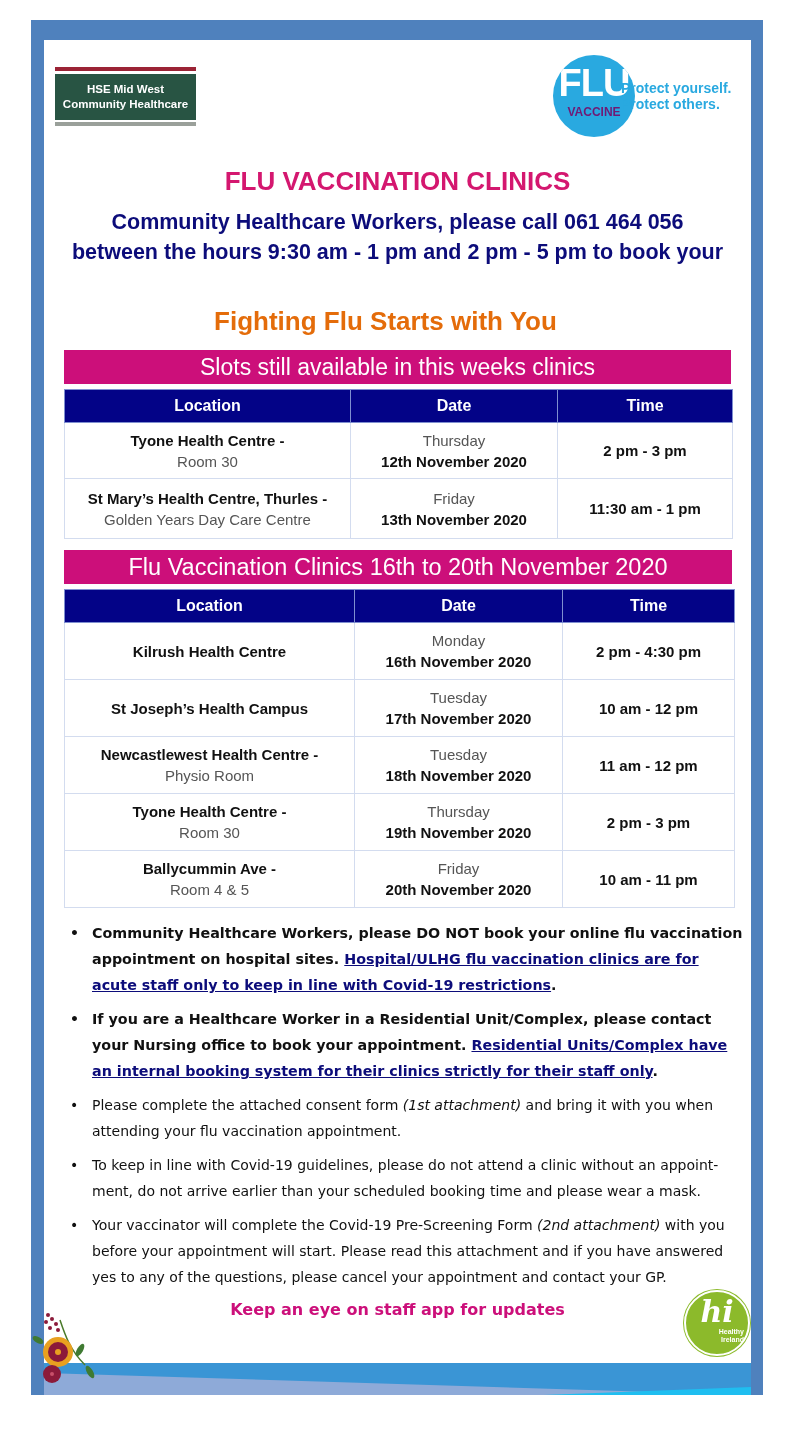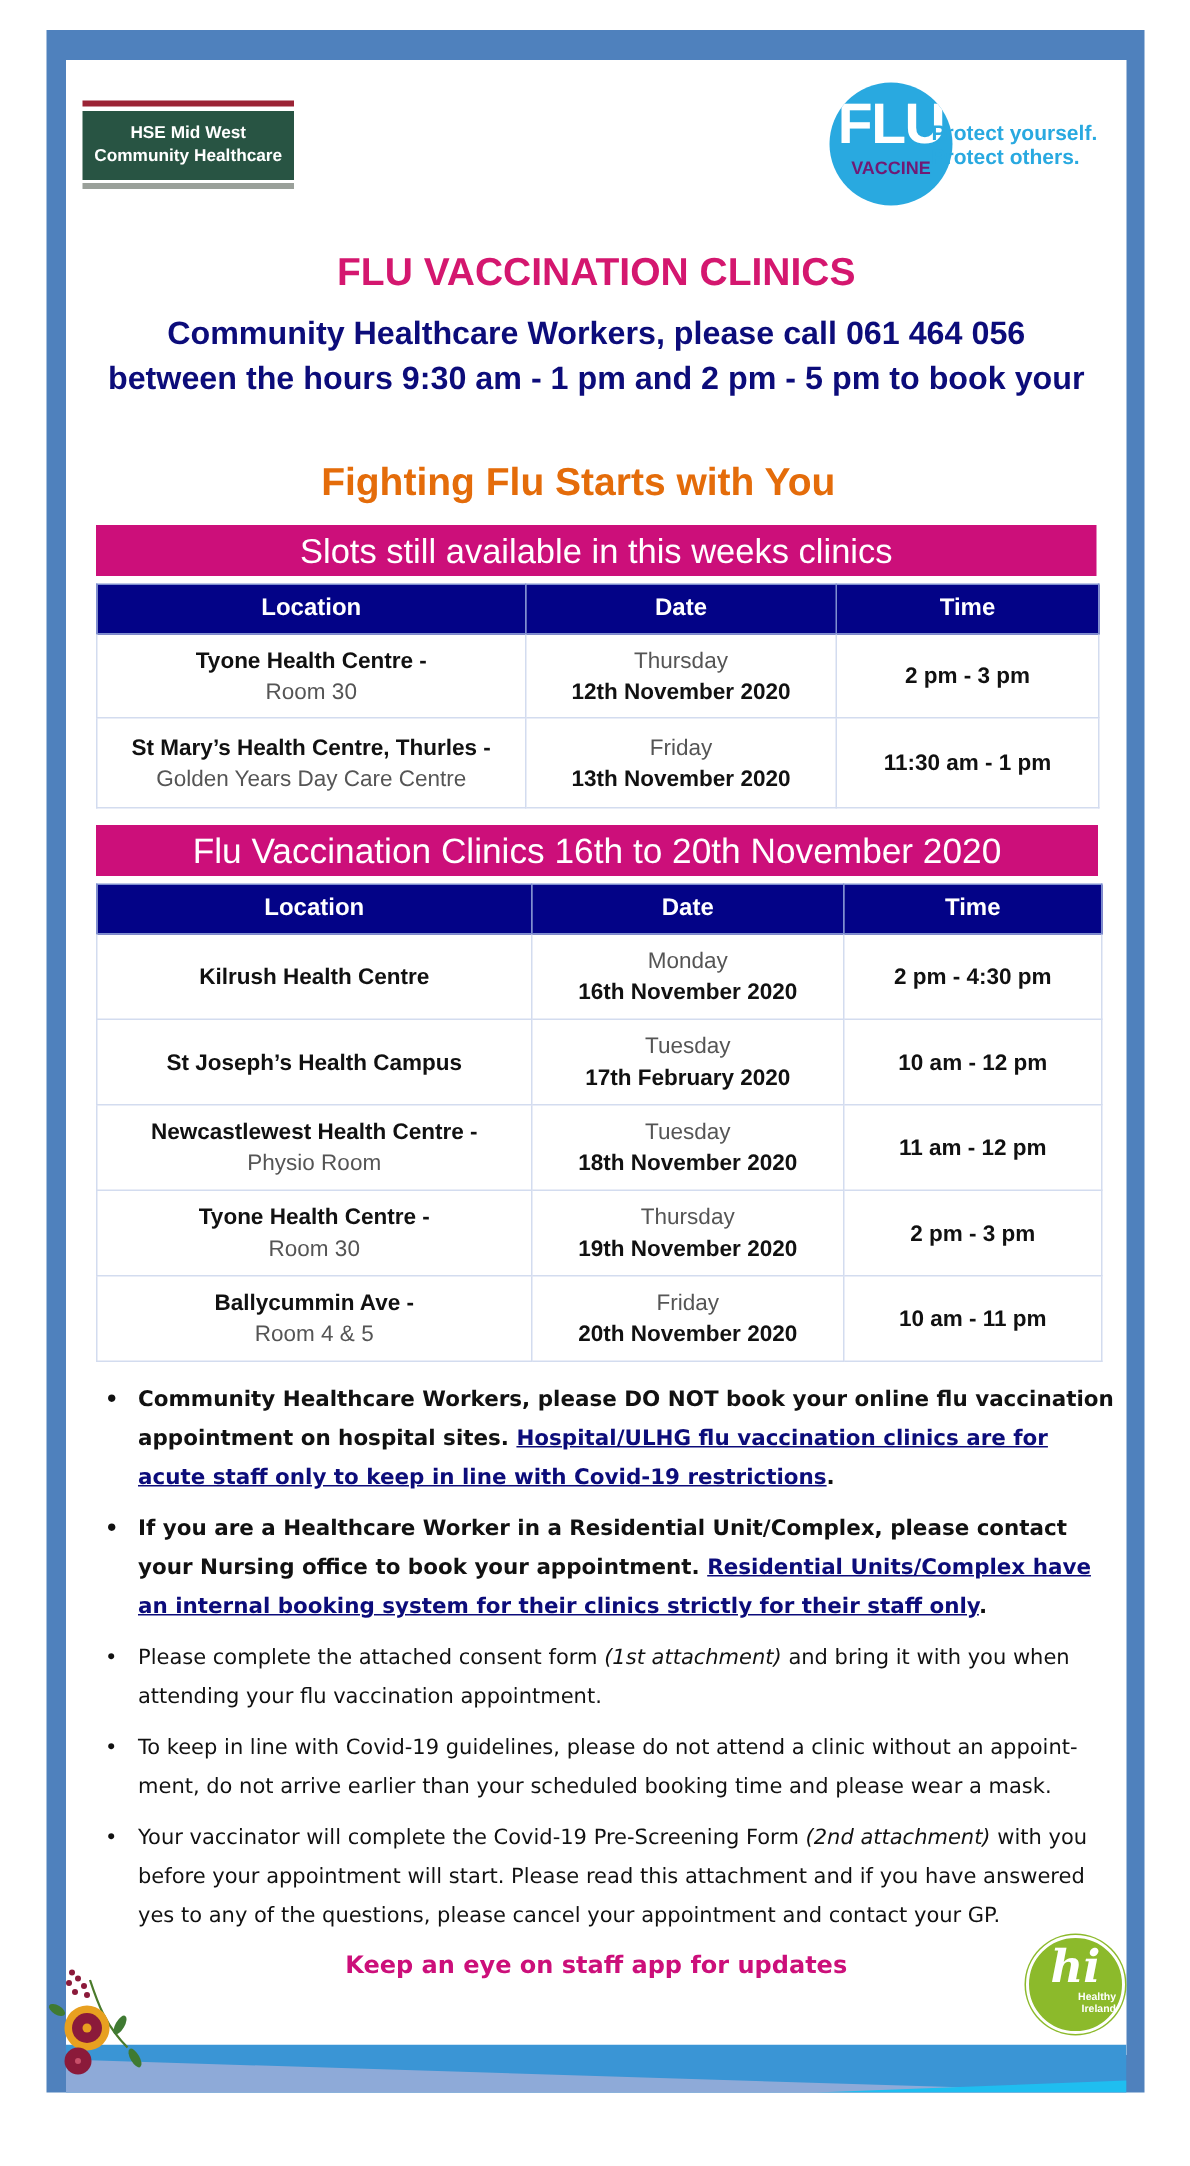--- a/index.html
+++ b/index.html
@@ -147,21 +147,21 @@
           <div>16th November 2020</div>
         </td>
       <td>2 pm - 4:30 pm</td>
     </tr>
     <tr style="height:57px">
       <td>
           <div>St Joseph’s Health Campus</div>
         </td>
       <td>
           <div class="sub">Tuesday</div>
-          <div>17th February 2020</div>
+          <div>17th November 2020</div>
         </td>
       <td>10 am - 12 pm</td>
     </tr>
     <tr style="height:57px">
       <td>
           <div>Newcastlewest Health Centre -</div>
           <div class="sub">Physio Room</div>
         </td>
       <td>
           <div class="sub">Tuesday</div>

